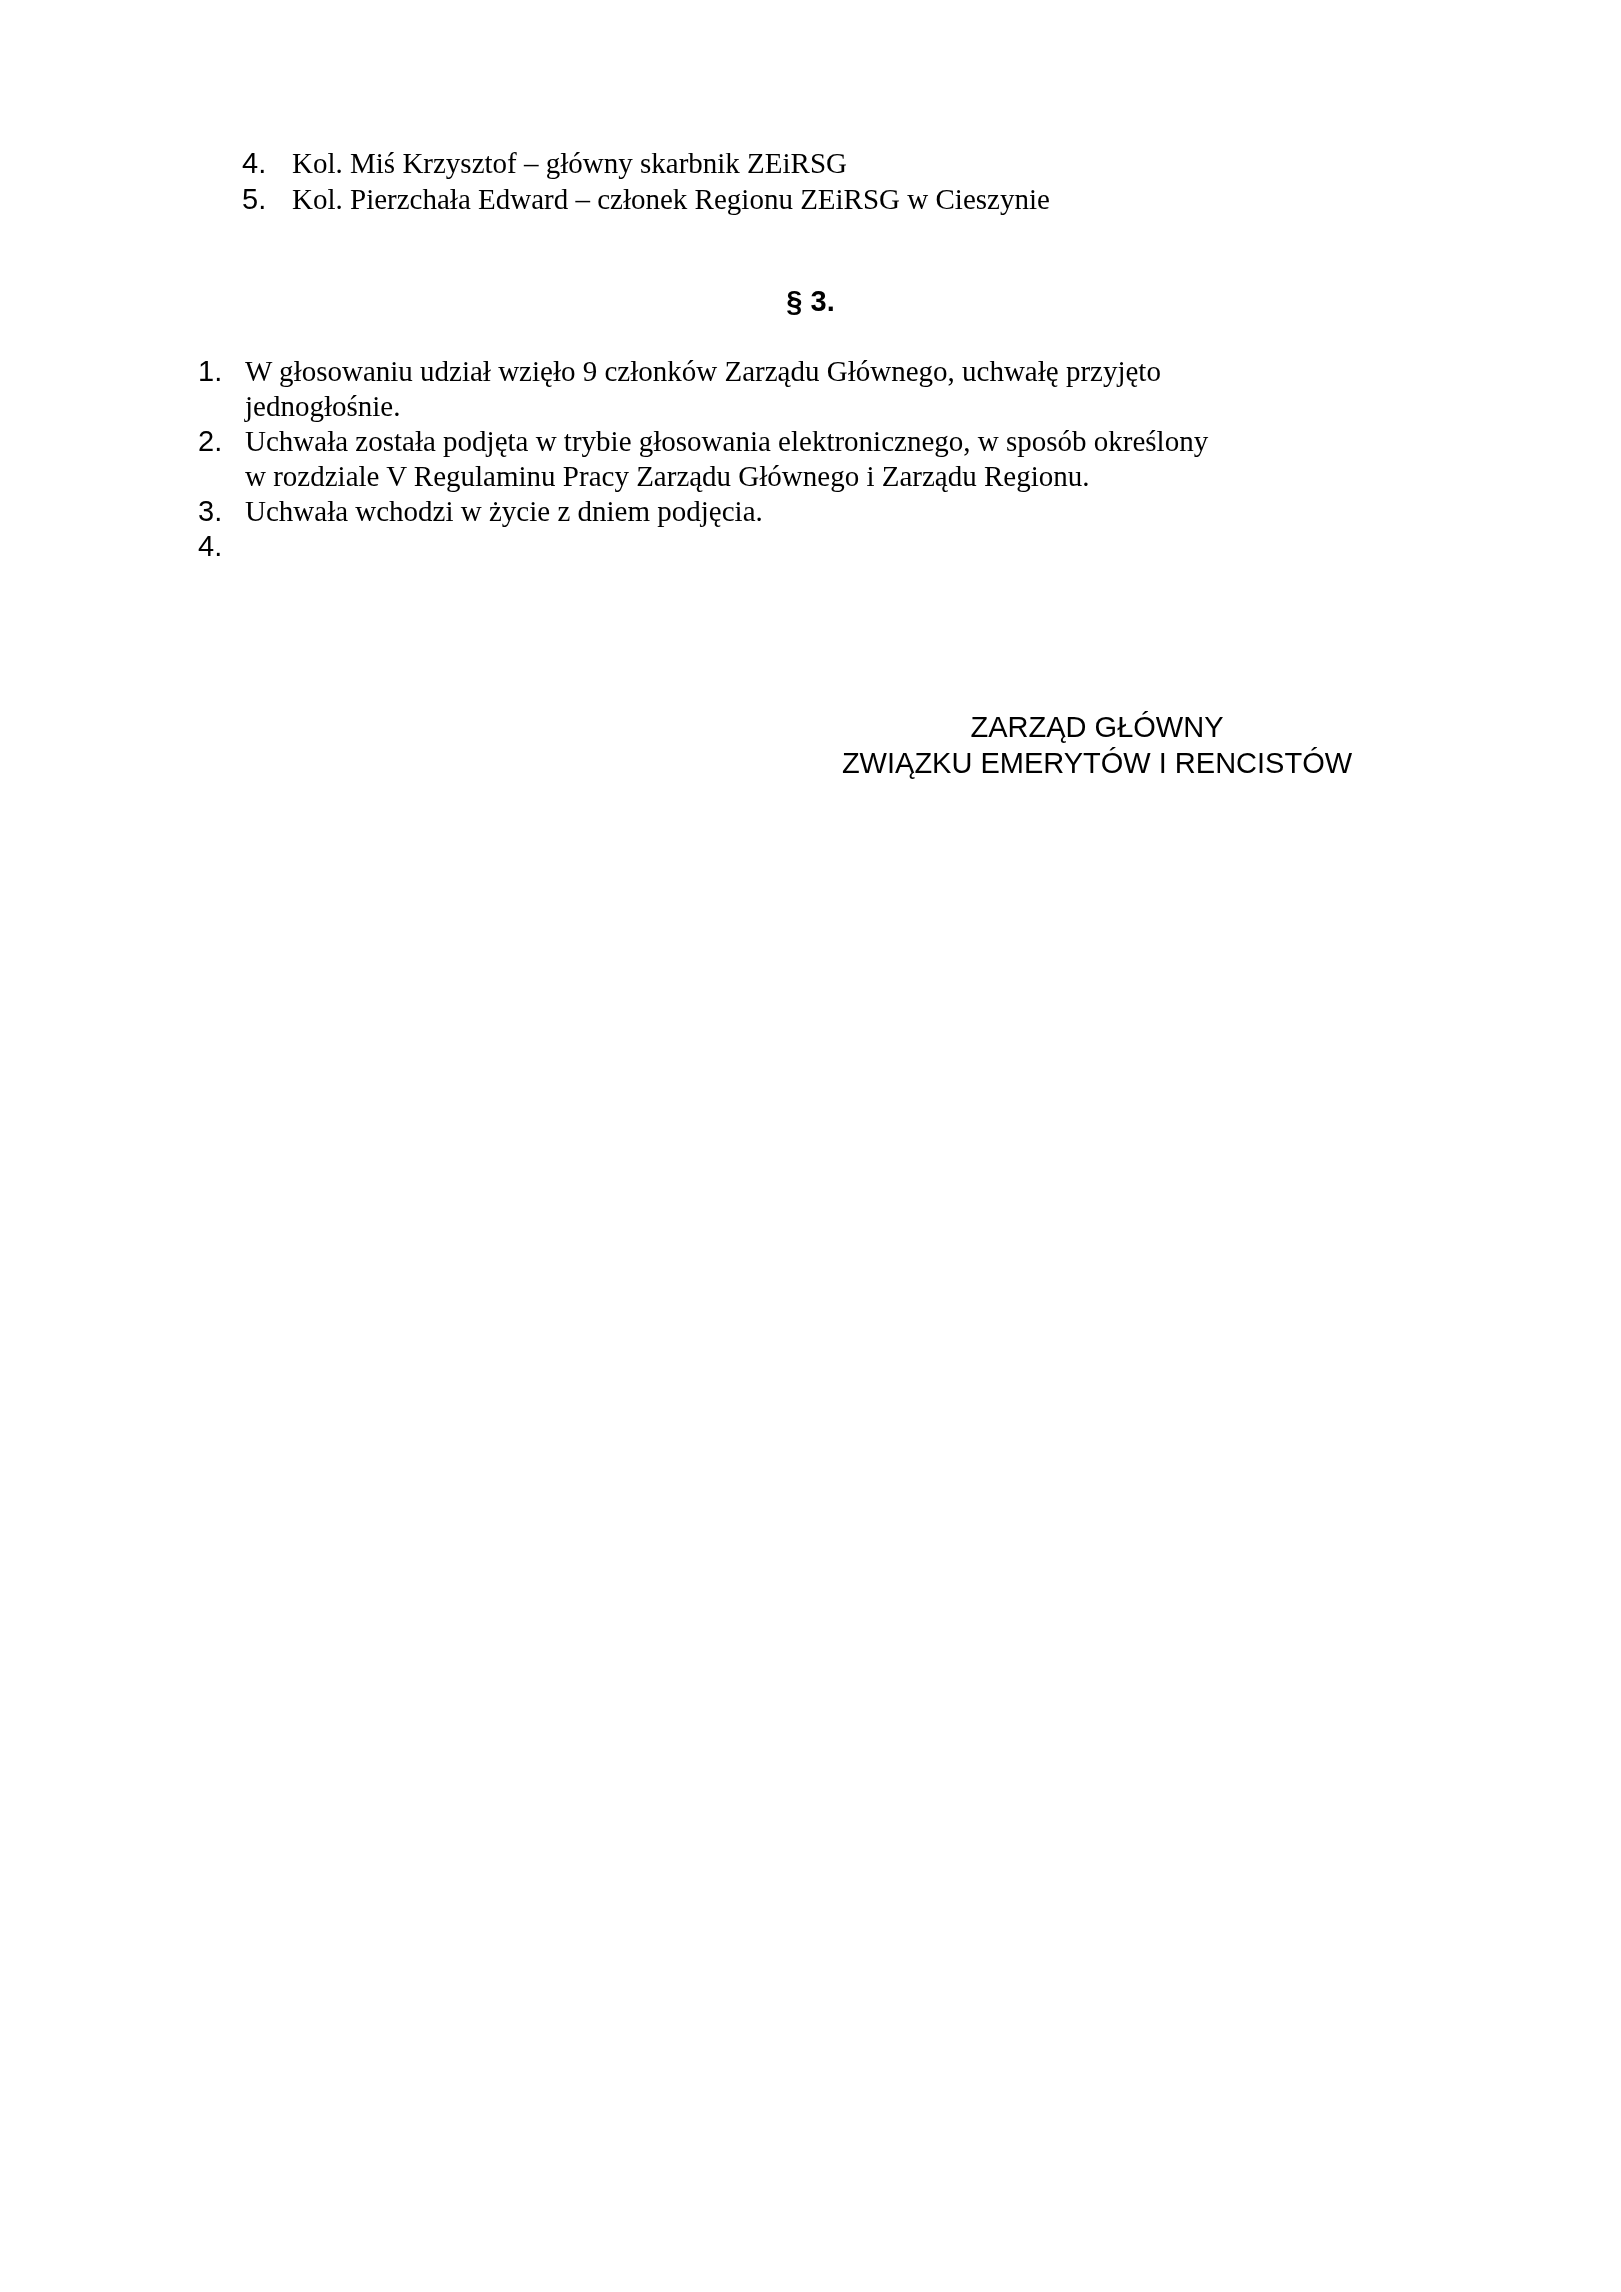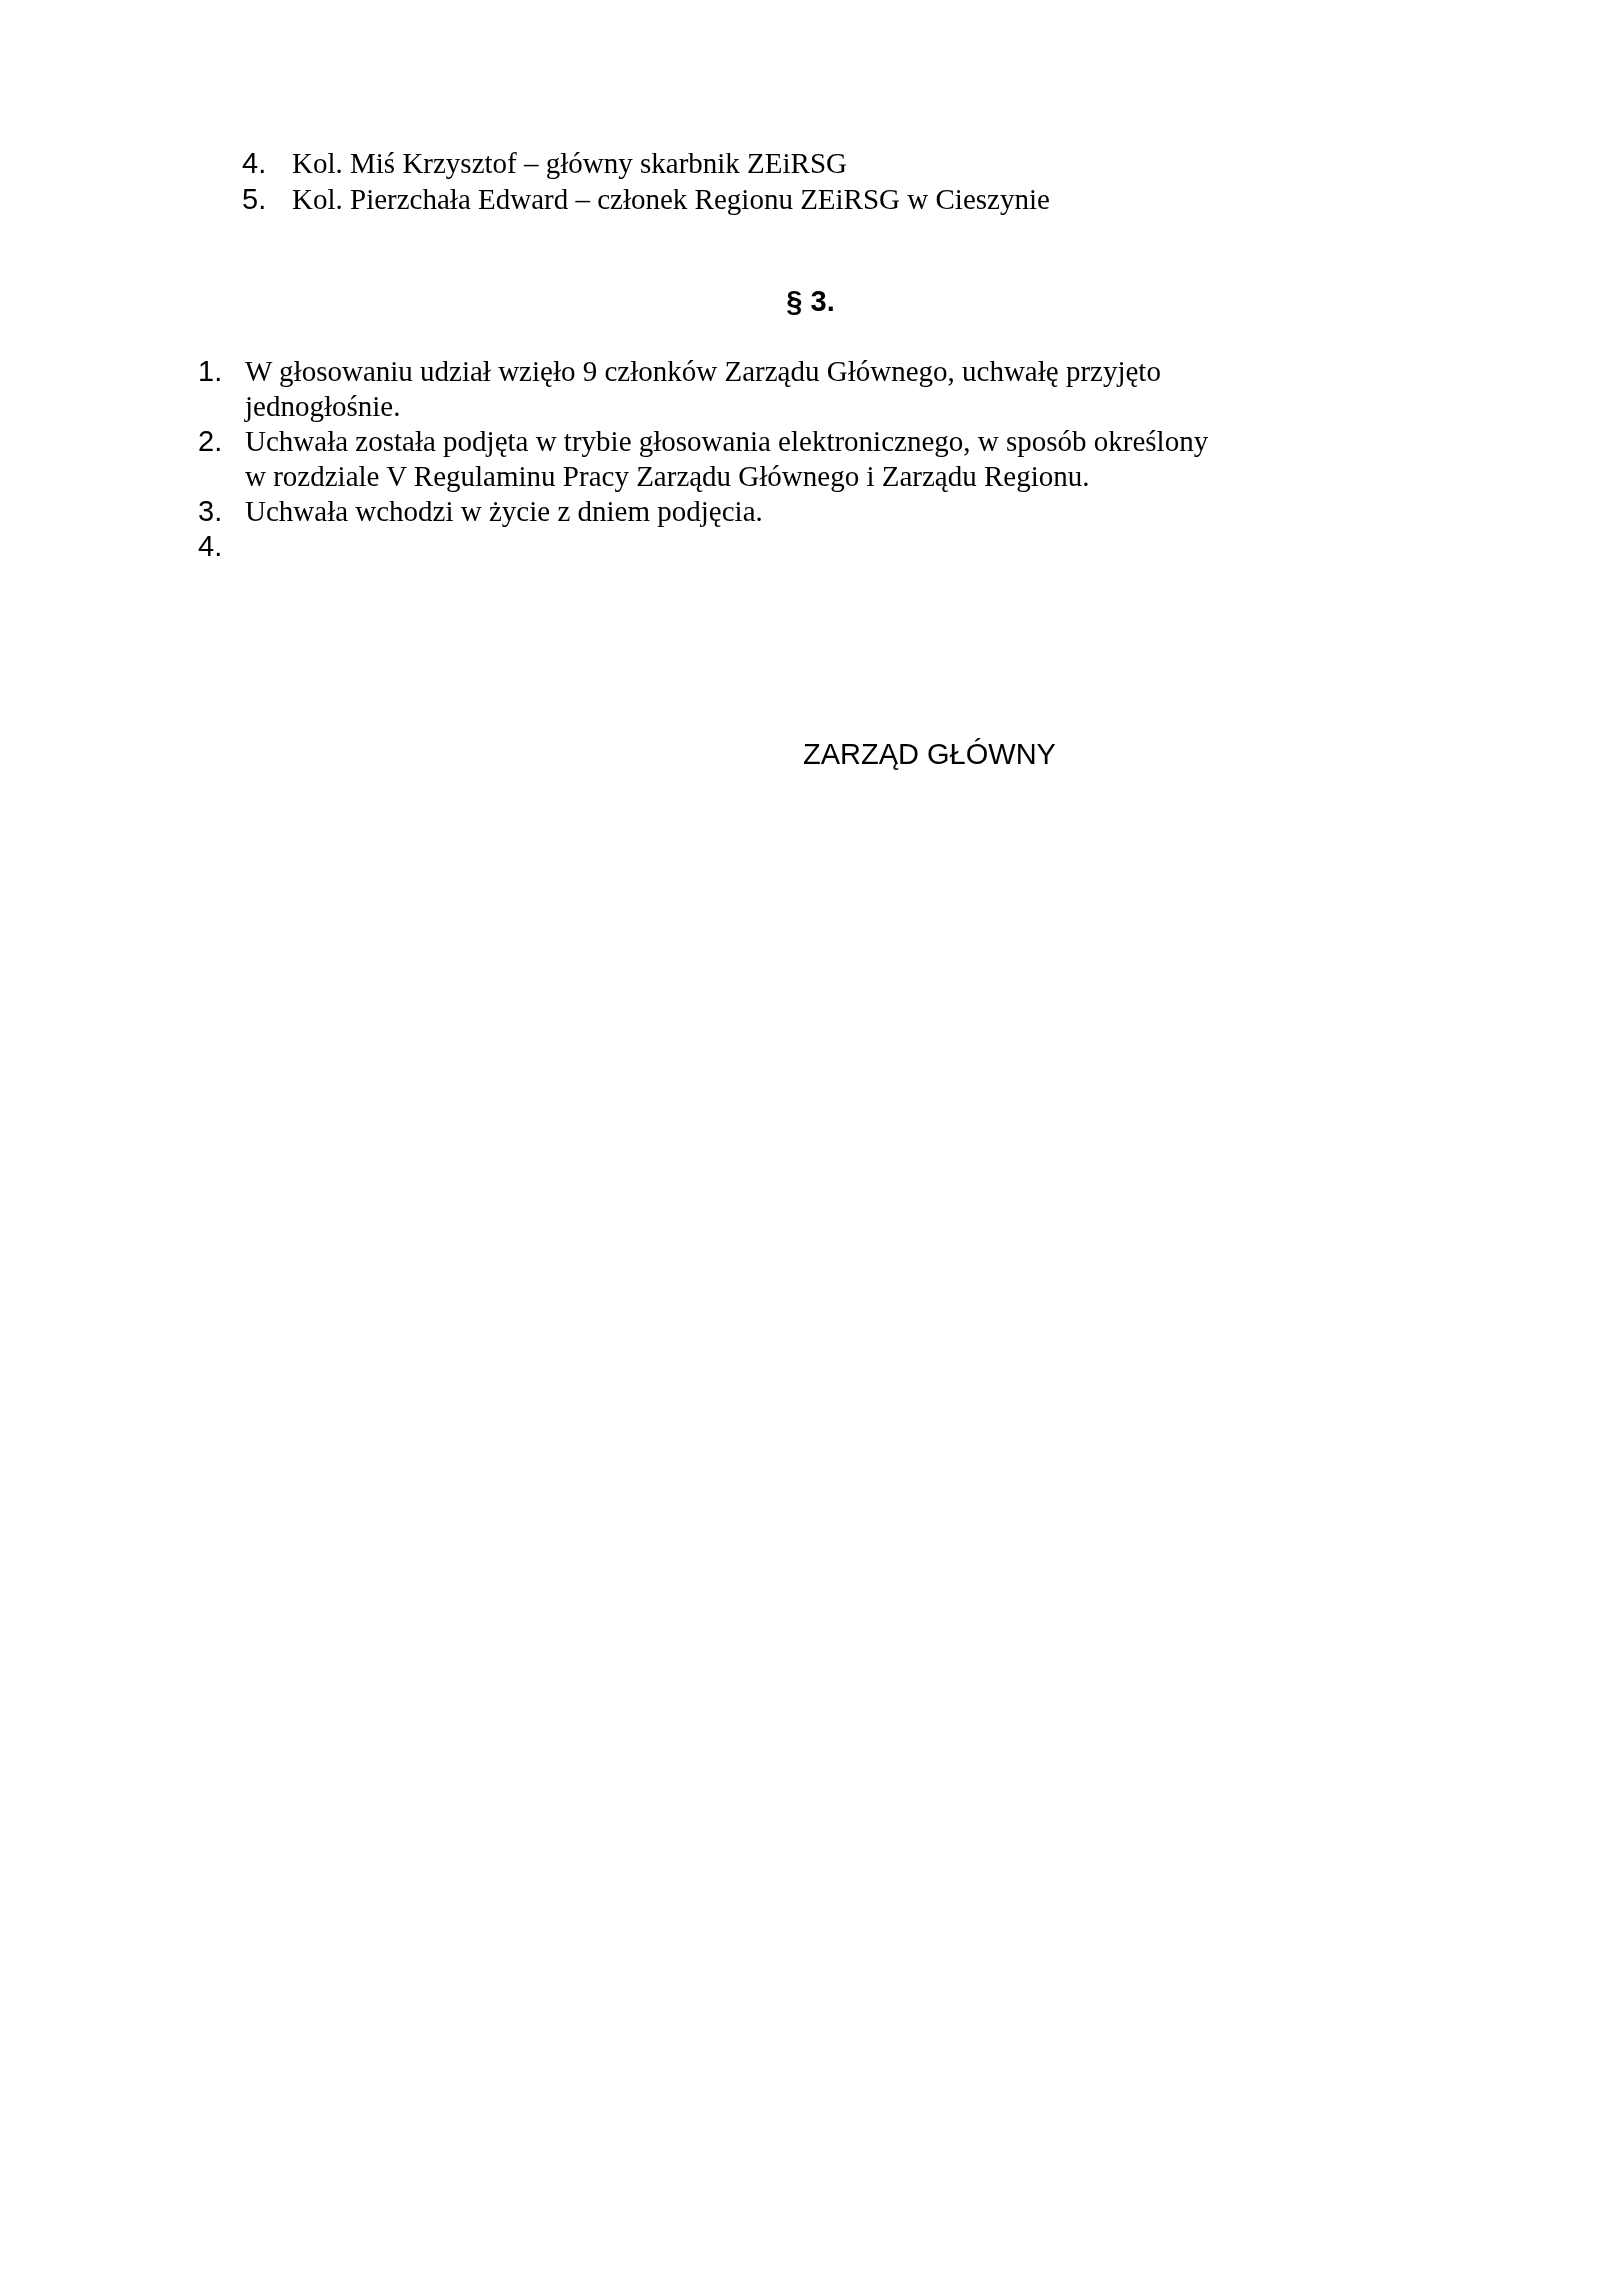--- a/index.html
+++ b/index.html
@@ -49,24 +49,24 @@
     position: absolute;
     top: 284px;
     left: 0;
     width: 1621px;
     text-align: center;
     font-weight: bold;
     line-height: 35px;
   }
   .signature {
     position: absolute;
-    top: 736px;
+    top: 709px;
     left: 803px;
     width: 588px;
-    text-align: left;
+    text-align: center;
     line-height: 36px;
     white-space: nowrap;
   }
   .line { display: block; }
 </style>
 </head>
 <body>
 
 <div class="page">
 
@@ -108,16 +108,17 @@
         <span class="line">Uchwała wchodzi w życie z dniem podjęcia.</span>
       </span>
     </div>
     <div class="item">
       <span class="num">4.</span>
     </div>
   </div>
 
   <div class="signature">
     <span class="line">ZARZĄD GŁÓWNY</span>
+    <span class="line">ZWIĄZKU EMERYTÓW I RENCISTÓW</span>
   </div>
 
 </div>
 
 
 </body></html>

